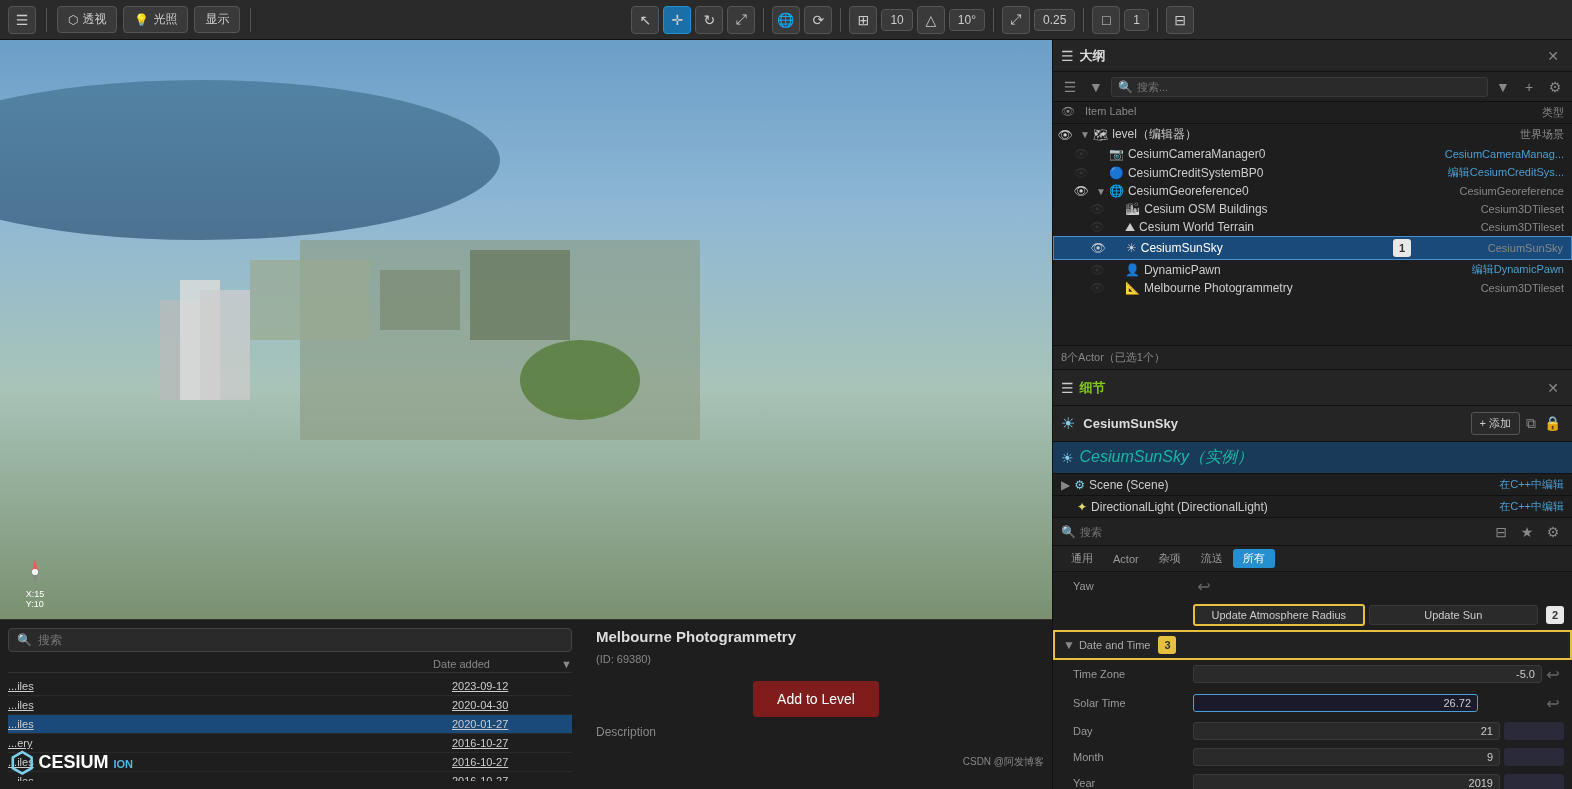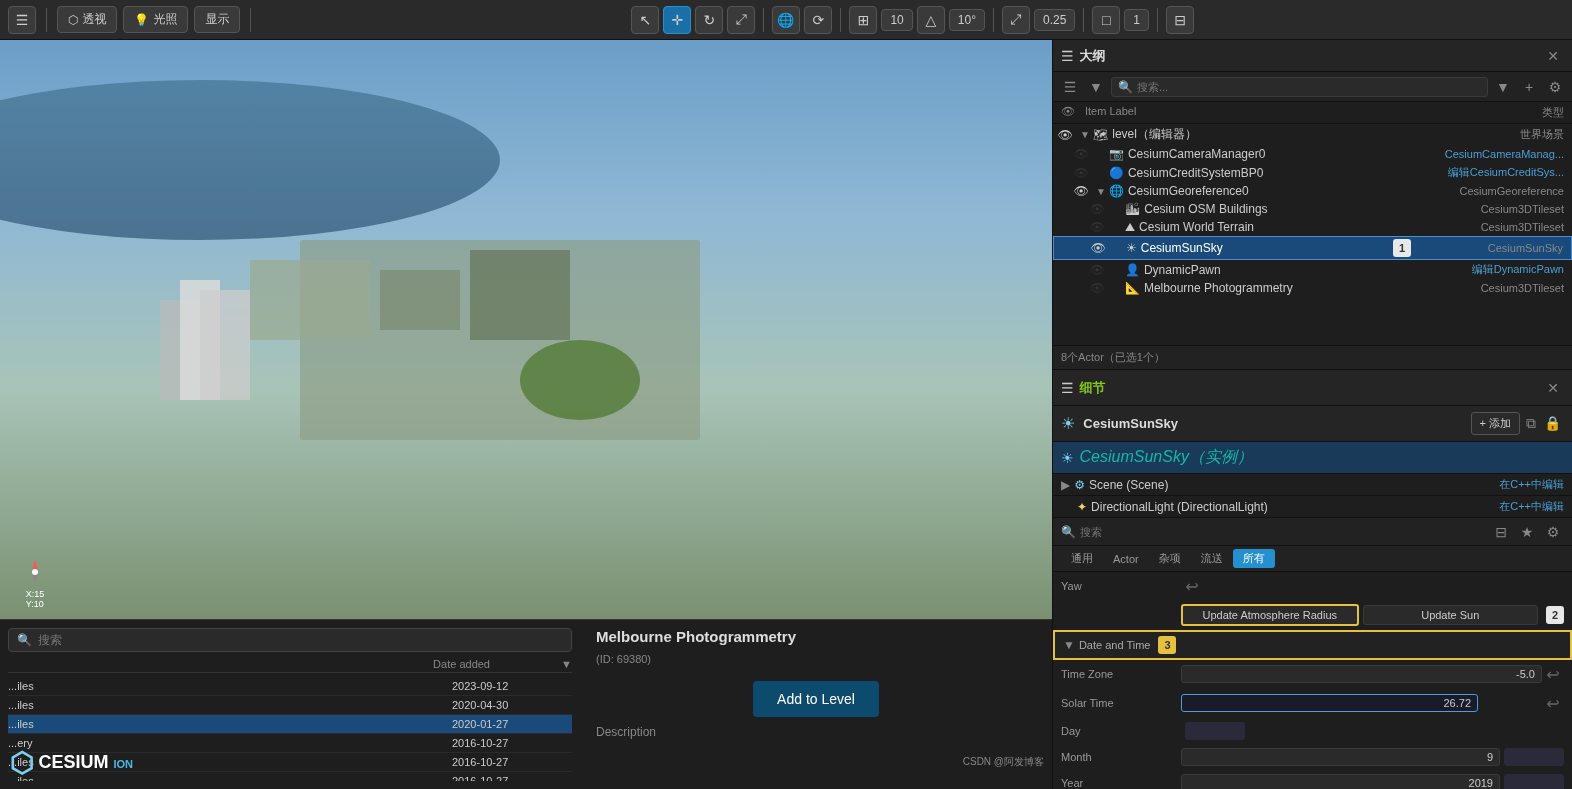--- a/index.html
+++ b/index.html
@@ -114,20 +114,21 @@
       background: none;
       border: none;
       outline: none;
       color: #ccc;
       width: 100%;
       font-size: 12px;
     }
     .bp-table {
       flex: 1;
       overflow-y: auto;
+      text-decoration: underline;
     }
     .bp-table-header {
       display: flex;
       gap: 8px;
       padding: 2px 0;
       color: #888;
       font-size: 11px;
       border-bottom: 1px solid #333;
     }
     .bp-col1 { flex: 1; }
@@ -145,21 +146,21 @@
     .bp-right {
       flex: 1;
       padding: 8px 16px;
       display: flex;
       flex-direction: column;
       gap: 8px;
     }
     .asset-title { font-size: 15px; font-weight: bold; color: #ddd; }
     .asset-id { font-size: 11px; color: #888; }
     .add-level-btn {
-      background: #0c4a6e;
+      background: #7f1d1d;
       border: none;
       border-radius: 4px;
       color: #fff;
       padding: 10px 24px;
       font-size: 14px;
       cursor: pointer;
       align-self: center;
       margin-top: 8px;
     }
     .description-label { font-size: 12px; color: #888; }
@@ -324,21 +325,21 @@
       padding: 4px 8px;
       background: #222;
       cursor: pointer;
       gap: 4px;
     }
     .detail-group-label { font-size: 11px; color: #aaa; font-weight: normal; }
 
     .detail-row {
       display: flex;
       align-items: center;
-      padding: 3px 8px 3px 8px;
+      padding: 3px 8px 3px 20px;
       border-bottom: 1px solid #1e1e1e;
       min-height: 26px;
     }
     .detail-label { width: 120px; font-size: 11px; color: #999; flex-shrink: 0; }
     .detail-value {
       flex: 1;
       background: #2a2a2a;
       border: 1px solid #3a3a3a;
       border-radius: 3px;
       padding: 2px 6px;
@@ -766,20 +767,21 @@
 
         <div class="detail-row">
           <span class="detail-label">Solar Time</span>
           <div class="detail-value highlighted" style="flex:1;">26.72</div>
           <div style="width:60px; height:18px; background:linear-gradient(90deg,#1a1a2a 0%,#3a5a8a 40%,#5a8aba 70%,#7aaan 100%); border-radius:3px; margin-left:4px;"></div>
           <button class="detail-reset">↩</button>
         </div>
 
         <div class="detail-row">
           <span class="detail-label">Day</span>
+          <div class="detail-value" style="flex:1;">21</div>
           <div style="width:60px; height:18px; background:#2a2a3a; border-radius:3px; margin-left:4px;"></div>
         </div>
 
         <div class="detail-row">
           <span class="detail-label">Month</span>
           <div class="detail-value" style="flex:1;">9</div>
           <div style="width:60px; height:18px; background:#2a2a3a; border-radius:3px; margin-left:4px;"></div>
         </div>
 
         <div class="detail-row">

